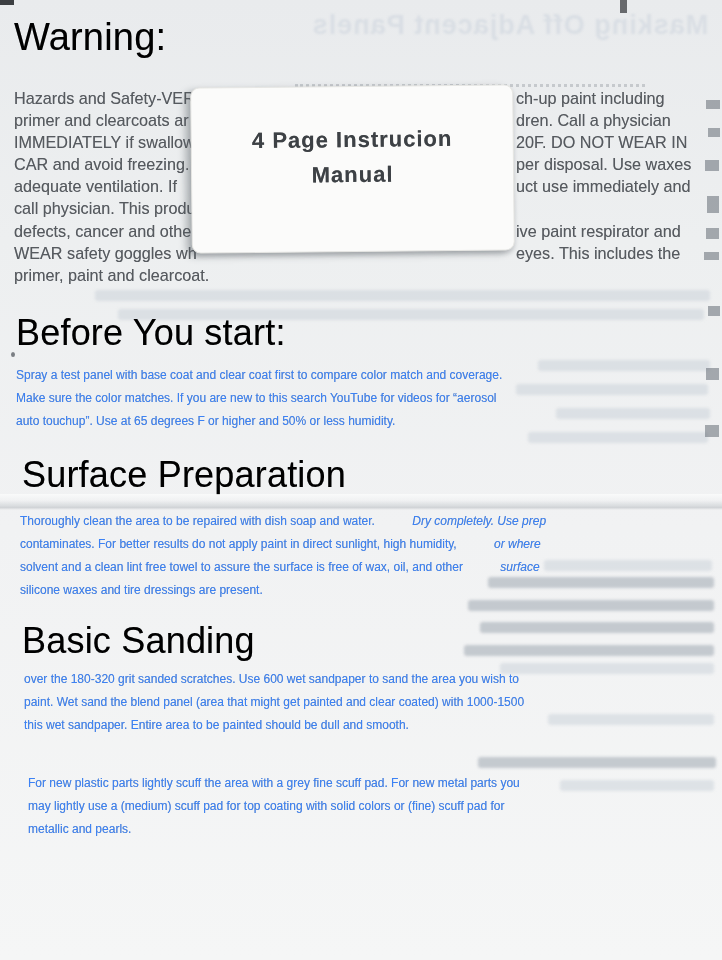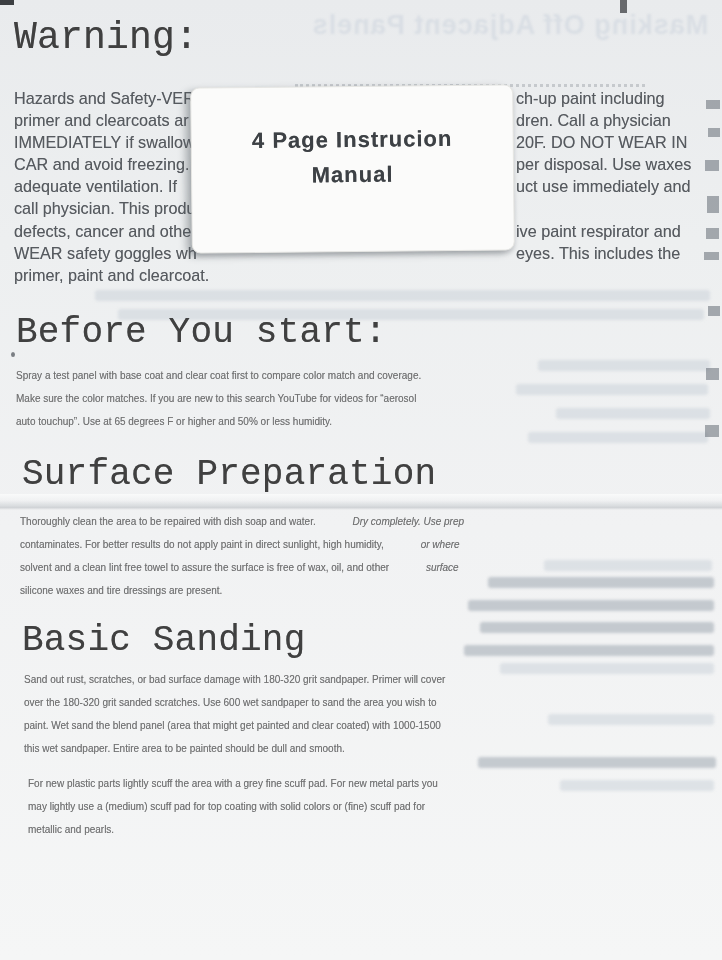--- a/index.html
+++ b/index.html
@@ -19,25 +19,25 @@
     left:0;width:722px;height:16px;
     background:linear-gradient(180deg,rgba(250,251,251,.9) 0%,rgba(238,240,241,.2) 40%,rgba(198,203,207,.55) 74%,rgba(176,181,186,.5) 84%,rgba(238,240,241,0) 100%);
   }
   .ghost-title{
     transform:scaleX(-1);
     color:#d9dee4;font-size:27px;font-weight:700;letter-spacing:1px;
     filter:blur(1.2px);white-space:nowrap;text-align:center;
   }
   
   .heading{
-    color:#404040;font-size:36px;font-weight:400;letter-spacing:.2px;
-    white-space:nowrap;text-shadow:0 0 .6px rgba(76,80,84,.55);font-family:Liberation Mono, monospace;
+    color:#000000;font-size:36px;font-weight:400;letter-spacing:.2px;
+    white-space:nowrap;text-shadow:0 0 .6px rgba(76,80,84,.55);
   }
   .para{
-    color:#737373;font-size:10px;line-height:23px;
+    color:#3b82f6;font-size:12px;line-height:23px;
     text-shadow:0 0 .5px rgba(86,90,95,.5);
   }
   .tline{white-space:nowrap;height:23px;}
   .em{font-style:italic;margin-left:34px;}
   #warning-lines{left:14px;top:87px;width:700px;}
   .wline{position:relative;height:22.1px;line-height:22.1px;white-space:nowrap;
     color:#565a5f;font-size:16.2px;text-shadow:0 0 .5px rgba(86,90,95,.5);}
   .wl{position:absolute;left:0;}
   .wr{position:absolute;left:502px;}
   
@@ -153,21 +153,20 @@
 <div class="abs para" style="left:20px;top:510px;width:700px;">
     <div class="tline"><span>Thoroughly clean the area to be repaired with dish soap and water.  </span><span class="em">Dry completely. Use prep</span></div>
     <div class="tline"><span>contaminates. For better results do not apply paint in direct sunlight, high humidity, </span><span class="em">or where</span></div>
     <div class="tline"><span>solvent and a clean lint free towel to assure the surface is free of wax, oil, and other </span><span class="em">surface</span></div>
     <div class="tline"><span>silicone waxes and tire dressings are present.</span></div>
   </div>
 
 <div class="abs heading" style="left:22px;top:620px;">Basic Sanding</div>
 
 <div class="abs para" style="left:24px;top:668px;width:698px;">
-    <div class="tline"><span>Sand out rust, scratches, or bad surface damage with 180-320 grit sandpaper. Primer will cover</span></div>
     <div class="tline"><span>over the 180-320 grit sanded scratches. Use 600 wet sandpaper to sand the area you wish to</span></div>
     <div class="tline"><span>paint. Wet sand the blend panel (area that might get painted and clear coated) with 1000-1500</span></div>
     <div class="tline"><span>this wet sandpaper. Entire area to be painted should be dull and smooth.</span></div>
   </div>
 
 <div class="abs para" style="left:28px;top:772px;width:694px;">
     <div class="tline"><span>For new plastic parts lightly scuff the area with a grey fine scuff pad. For new metal parts you</span></div>
     <div class="tline"><span>may lightly use a (medium) scuff pad for top coating with solid colors or (fine) scuff pad for</span></div>
     <div class="tline"><span>metallic and pearls.</span></div>
   </div>

